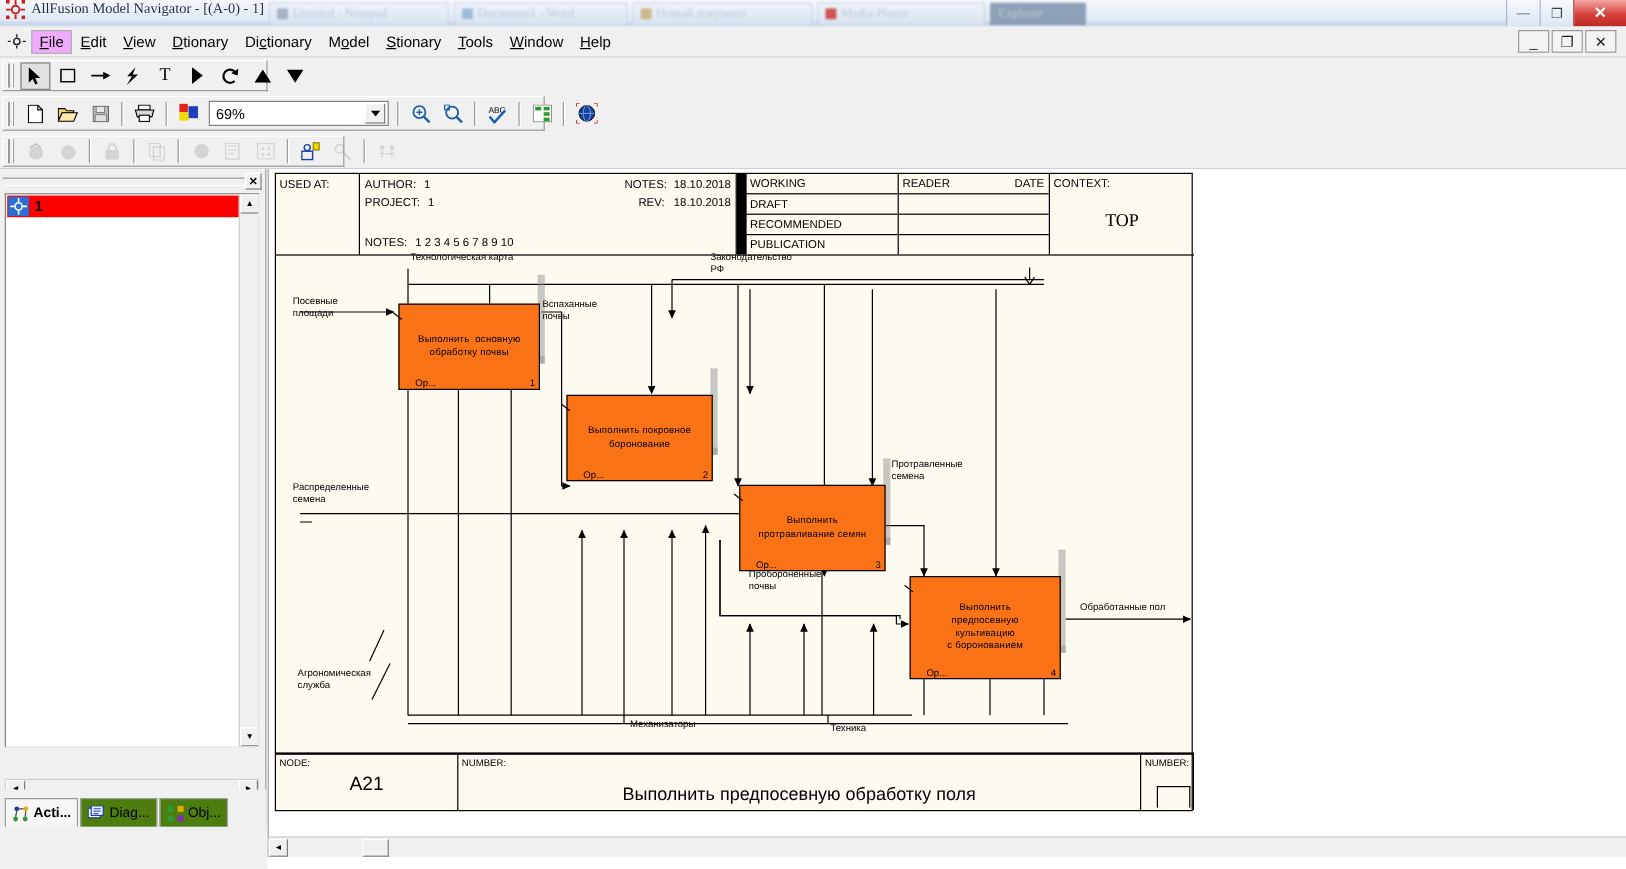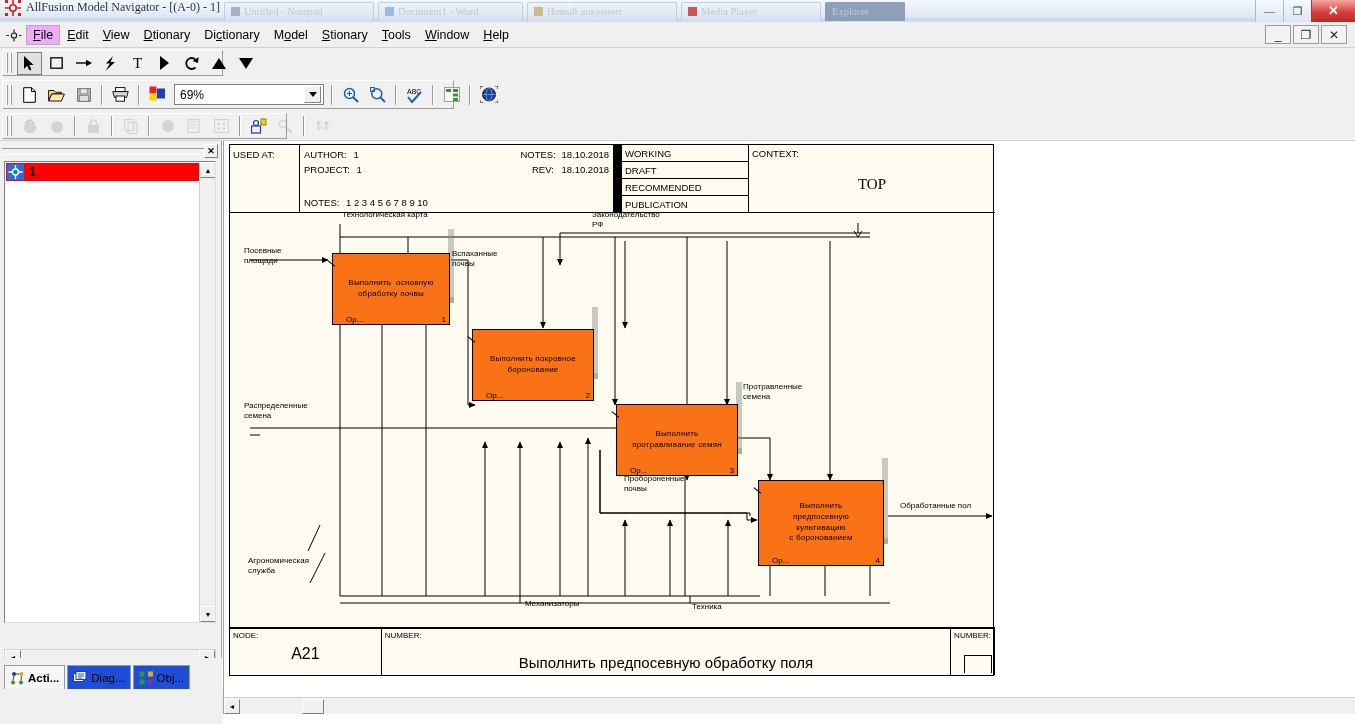--- a/index.html
+++ b/index.html
@@ -140,21 +140,21 @@
     width: 16px; height: 14px; background: #f0f0f0;
     border: 1px solid #ffffff; border-right-color:#808080; border-bottom-color:#808080;
     display: flex; align-items: center; justify-content: center; font-size: 7px;
   }
   #lp-tabs {
     position: absolute; left: 0; bottom: 0; width: 222px; height: 31px;
     background: #f0f0f0; display: flex; align-items: flex-end; padding-left: 4px;
   }
   .lp-tab {
     height: 24px; display: flex; align-items: center; padding: 0 5px;
-    border: 1px solid #9a9a9a; border-bottom: none; background: #1d4ed8;
+    border: 1px solid #9a9a9a; border-bottom: none; background: #4d7c0f;
     font-size: 11.5px; color: #000; margin-right: 2px; white-space: nowrap;
   }
   .lp-tab.active { background: #f6f6f6; font-weight: bold; }
   .lp-tab .ti { width: 15px; height: 14px; margin-right: 3px; position: relative; flex: 0 0 auto; }
 
   
   #diagram-area {
     position: absolute; left: 223px; top: 141px; width: 1132px; height: 573px;
     background: #ffffff; border-left: 1px solid #a0a0a0;
   }
@@ -618,20 +618,31 @@
           <span style="margin-left:4px">1  2  3  4  5  6  7  8  9  10</span>
         </div>
       </div>
       <div class="cell" id="hc-blk"></div>
       <div class="cell" id="hc-status">
         <div class="srow">WORKING</div>
         <div class="srow">DRAFT</div>
         <div class="srow">RECOMMENDED</div>
         <div class="srow">PUBLICATION</div>
       </div>
+      <div class="cell" id="hc-readerdate">
+        <div class="rrow">
+          <div class="rtop">
+            <span>READER</span>
+            <span>DATE</span>
+          </div>
+        </div>
+        <div class="rrow"></div>
+        <div class="rrow"></div>
+        <div class="rrow"></div>
+      </div>
       <div class="cell" id="hc-context" style="border-right:none">
         <div class="ctop">CONTEXT:</div>
         <div class="cbig">TOP</div>
       </div>
     </div>
 
     <div id="dg">
 
       <svg width="765" height="416" viewBox="0 0 765 416" style="position:absolute;left:0;top:0">
         <defs>

